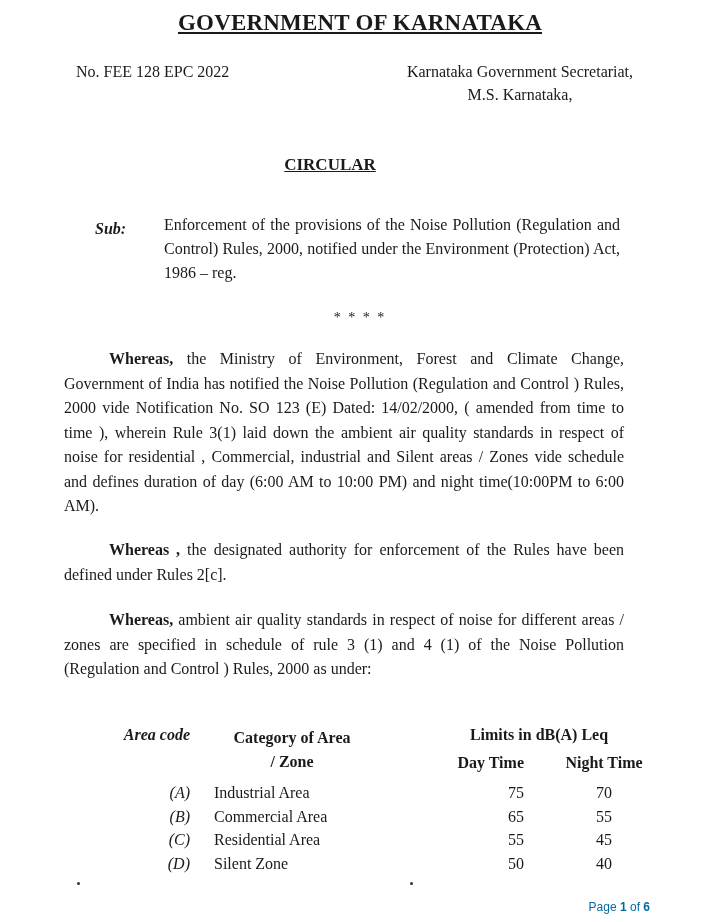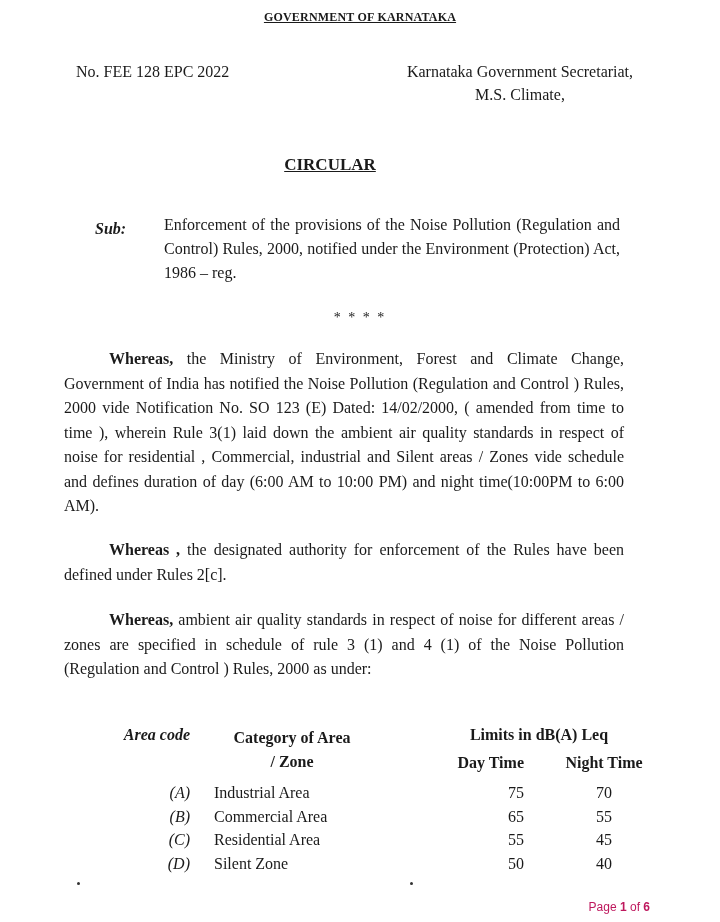--- a/index.html
+++ b/index.html
@@ -3,21 +3,21 @@
 <meta charset="utf-8">
 <style>
   html, body { margin: 0; padding: 0; }
   body {
     width: 720px; height: 922px; background: #ffffff; position: relative; overflow: hidden;
     font-family: "Liberation Serif", serif; color: #1a1a1a;
   }
   .abs { position: absolute; }
   .title {
     left: 0; width: 720px; top: 10px; text-align: center;
-    font-size: 12px; font-weight: bold; text-decoration: underline; letter-spacing: 0.2px;
+    font-size: 23px; font-weight: bold; text-decoration: underline; letter-spacing: 0.2px;
   }
   .refno { left: 76px; top: 63px; font-size: 16px; }
   .addr { left: 380px; width: 280px; text-align: center; font-size: 16px; line-height: 23px; top: 60px; }
   .circular {
     left: 0; width: 660px; top: 155px; text-align: center;
     font-size: 17px; font-weight: bold; text-decoration: underline;
   }
   .sub-label { left: 95px; top: 220px; font-size: 16px; font-weight: bold; font-style: italic; }
   .sub-text {
     left: 164px; width: 456px; top: 213px; font-size: 16px; line-height: 24px; text-align: justify;
@@ -36,34 +36,34 @@
   }
   table.limits th { font-weight: bold; padding: 0; vertical-align: top; }
   table.limits td { padding: 0; height: 23.5px; vertical-align: top; }
   .col-code { width: 110px; text-align: right; font-style: italic; }
   .col-cat { width: 180px; text-align: left; padding-left: 24px !important; }
   .col-day { width: 130px; text-align: right; }
   .col-night { width: 160px; text-align: center; }
   .cat-head { text-align: center; }
   .dot { width: 3px; height: 3px; background: #333; border-radius: 50%; }
   .pageno {
-    right: 70px; top: 900px; font-family: "Liberation Sans", sans-serif; font-size: 12px; color: #be185d;
+    right: 70px; top: 900px; font-family: "Liberation Sans", sans-serif; font-size: 12px; color: #0369a1;
   }
   .pageno b { font-weight: bold; }
 </style>
 </head>
 <body>
 
 <div class="abs title">GOVERNMENT OF KARNATAKA</div>
 
 <div class="abs refno">No. FEE  128  EPC 2022</div>
 
 <div class="abs addr">
   <div>Karnataka Government Secretariat,</div>
-  <div>M.S. Climate,</div>
+  <div>M.S. Karnataka,</div>
 </div>
 
 <div class="abs circular">CIRCULAR</div>
 
 <div class="abs sub-label">Sub:</div>
 <div class="abs sub-text">Enforcement of the provisions of the Noise Pollution (Regulation and Control) Rules, 2000, notified under the Environment (Protection) Act, 1986 – reg.</div>
 
 <div class="abs stars">* * * *</div>
 
 <div class="abs para p1"><b>Whereas,</b><span> the Ministry of Environment, Forest and Climate Change, Government of India has notified the Noise Pollution (Regulation and Control ) Rules, 2000  vide Notification No. SO 123 (E) Dated: 14/02/2000, ( amended from time to time ), wherein Rule 3(1) laid down the ambient air quality standards in respect of noise for residential , Commercial, industrial and Silent areas / Zones vide schedule and defines duration of day (6:00 AM to 10:00 PM) and night time(10:00PM to 6:00 AM).</span></div>

